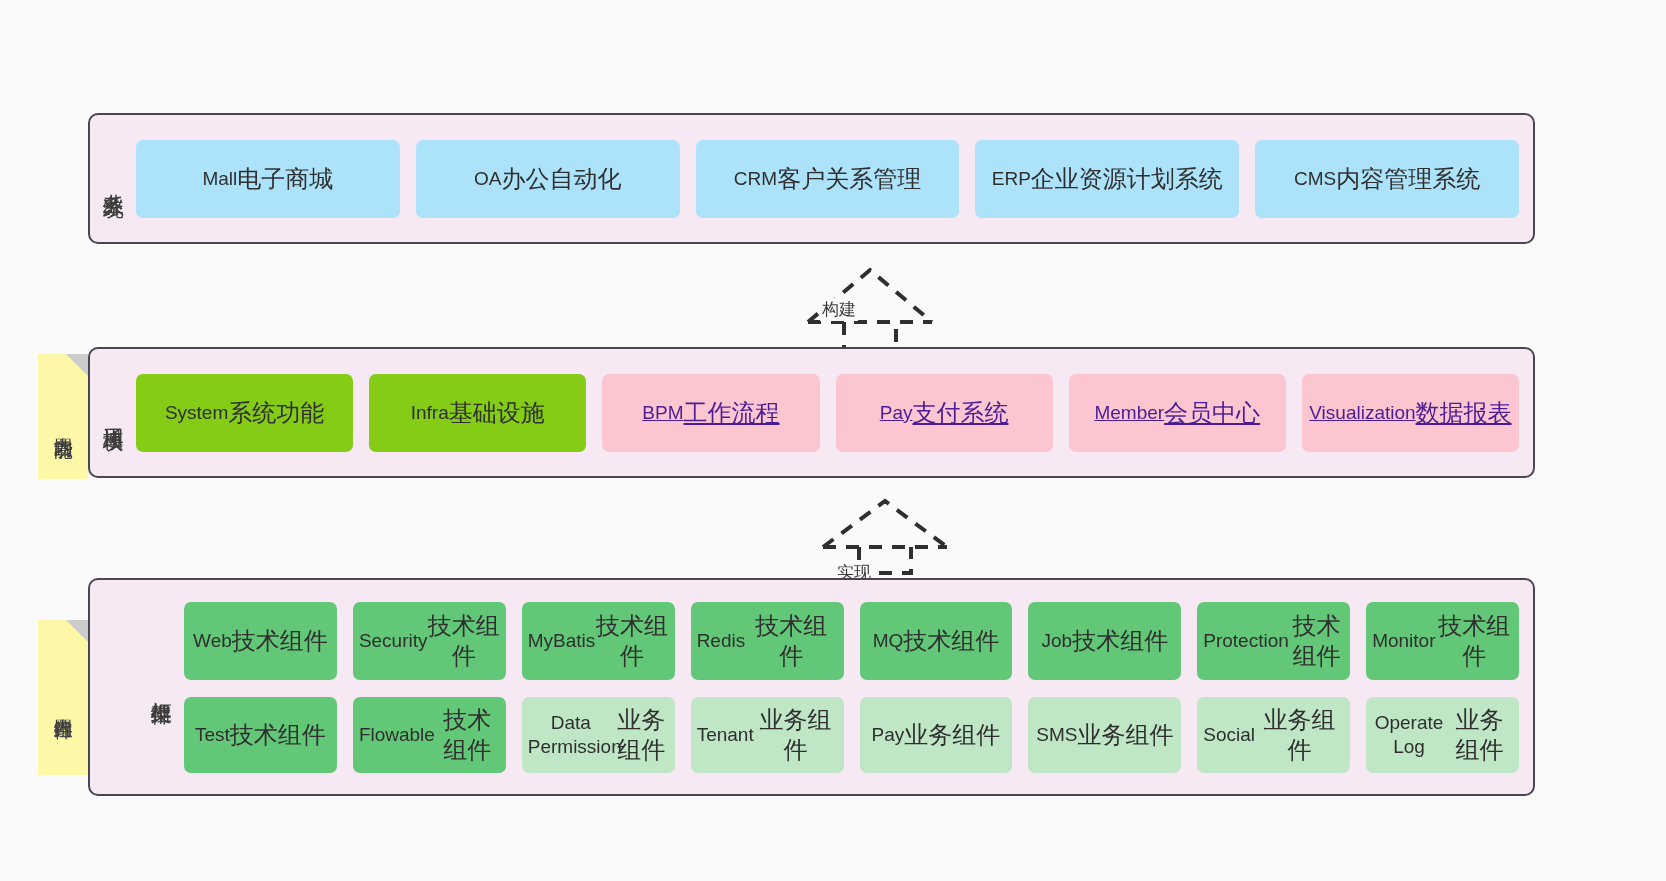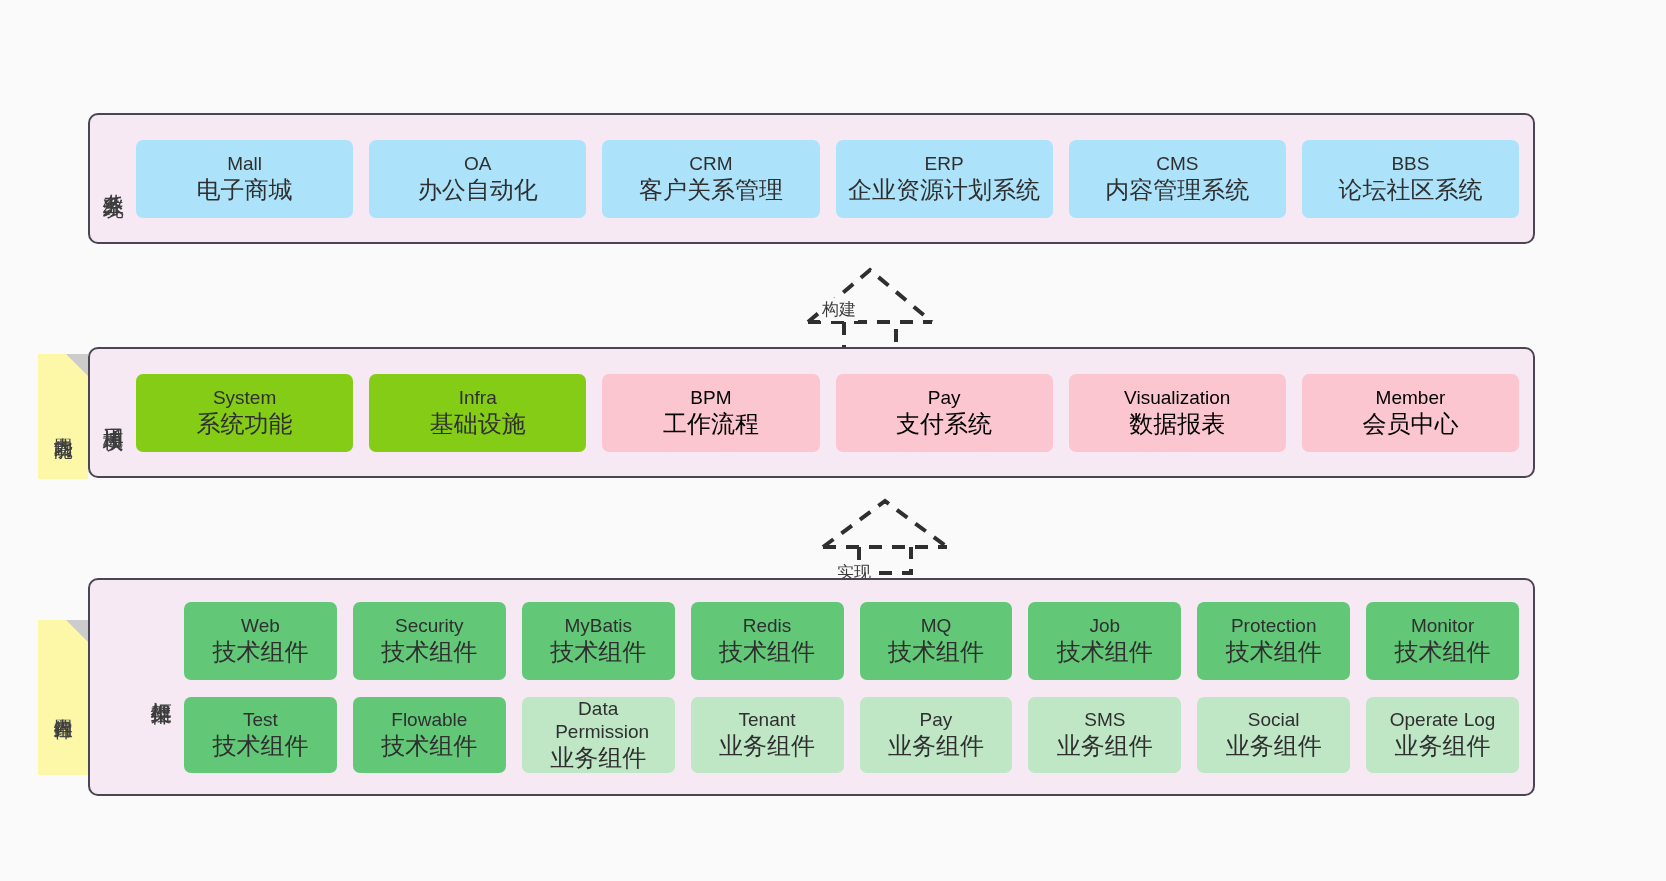--- a/index.html
+++ b/index.html
@@ -59,35 +59,34 @@
 
   .row {
     display: flex;
     gap: 16px;
   }
 
   .card {
     flex: 1 1 0;
     border-radius: 7px;
     display: flex;
-    flex-direction: column;
     align-items: center;
     justify-content: center;
     text-align: center;
     line-height: 1.22;
     box-sizing: border-box;
     padding: 4px 6px;
   }
   .card .t1 { font-size: 19px; }
   .card .t2 { font-size: 24px; }
 
   
   .c-blue        { background: #ade3fa; color: #2f2f2f; }
   .c-red         { background: #84cc16; color: #2f2f2f; }
-  .c-pink        { background: #fcc6d0; color: #000000; }
+  .c-pink        { background: #fcc6d0; color: #4c1d95; text-decoration: underline; }
   .c-green       { background: #62c878; color: #2f2f2f; }
   .c-green-light { background: #bfe7c6; color: #2f2f2f; }
 
   
   .note {
     position: absolute;
     background: #fcf8a8;
     box-sizing: border-box;
   }
   .note-text {
@@ -153,24 +152,20 @@
           <span class="t2">客户关系管理</span>
         </div>
         <div class="card c-blue">
           <span class="t1">ERP</span>
           <span class="t2">企业资源计划系统</span>
         </div>
         <div class="card c-blue">
           <span class="t1">CMS</span>
           <span class="t2">内容管理系统</span>
         </div>
-        <div class="card c-blue">
-          <span class="t1">BBS</span>
-          <span class="t2">论坛社区系统</span>
-        </div>
       </div>
     </div>
   </div>
 
   <div class="arrow" style="left:800px; top:264px; width:152px; height:90px;">
     <svg width="152" height="90" viewBox="0 0 152 90" fill="none">
       <path d="M8 58 L70 6 L132 58" stroke="#2f2f2f" stroke-width="4" fill="none" stroke-dasharray="13 10" stroke-linecap="butt"></path>
       <path d="M8 58 L132 58" stroke="#2f2f2f" stroke-width="4" fill="none" stroke-dasharray="13 10" stroke-linecap="butt"></path>
       <path d="M44 58 L44 88 L96 88 L96 58" stroke="#2f2f2f" stroke-width="4" fill="none" stroke-dasharray="13 10" stroke-linecap="butt"></path>
     </svg>
@@ -196,26 +191,26 @@
         </div>
         <div class="card c-pink">
           <span class="t1">BPM</span>
           <span class="t2">工作流程</span>
         </div>
         <div class="card c-pink">
           <span class="t1">Pay</span>
           <span class="t2">支付系统</span>
         </div>
         <div class="card c-pink">
+          <span class="t1">Member</span>
+          <span class="t2">会员中心</span>
+        </div>
+        <div class="card c-pink">
           <span class="t1">Visualization</span>
           <span class="t2">数据报表</span>
-        </div>
-        <div class="card c-pink">
-          <span class="t1">Member</span>
-          <span class="t2">会员中心</span>
         </div>
       </div>
     </div>
   </div>
 
   <div class="arrow" style="left:815px; top:495px; width:152px; height:80px;">
     <svg width="152" height="80" viewBox="0 0 152 80" fill="none">
       <path d="M8 52 L70 6 L132 52" stroke="#2f2f2f" stroke-width="4" fill="none" stroke-dasharray="13 10" stroke-linecap="butt"></path>
       <path d="M8 52 L132 52" stroke="#2f2f2f" stroke-width="4" fill="none" stroke-dasharray="13 10" stroke-linecap="butt"></path>
       <path d="M44 52 L44 78 L96 78 L96 52" stroke="#2f2f2f" stroke-width="4" fill="none" stroke-dasharray="13 10" stroke-linecap="butt"></path>

